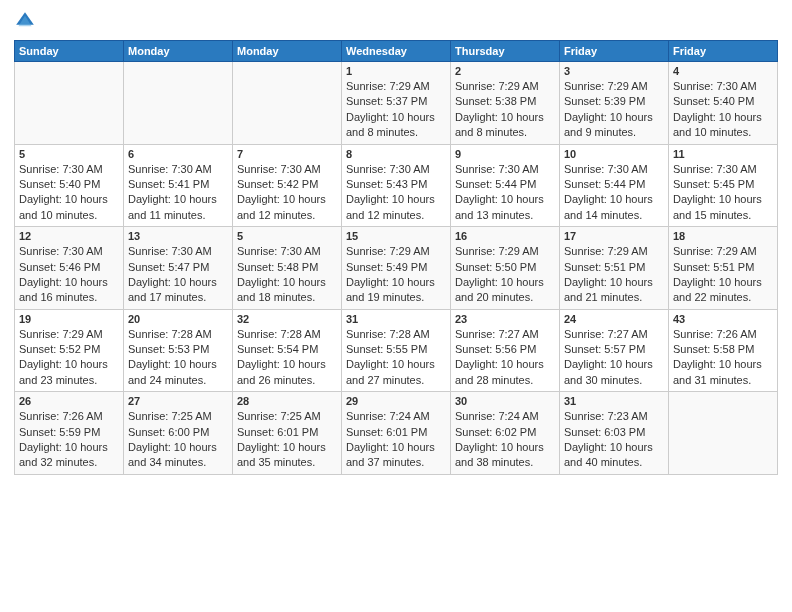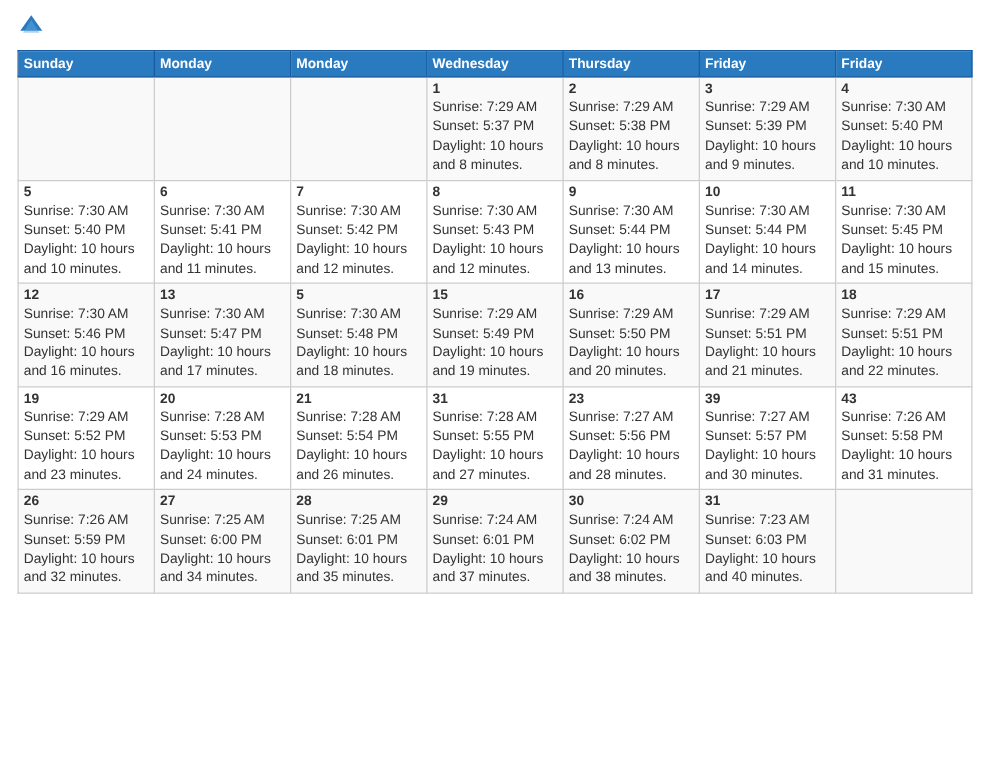--- a/index.html
+++ b/index.html
@@ -272,42 +272,42 @@
 and 23 minutes.</div>
           </td>
           <td>
             <span class="day-num">20</span>
             <div class="day-info" style="white-space: pre-line;">Sunrise: 7:28 AM
 Sunset: 5:53 PM
 Daylight: 10 hours
 and 24 minutes.</div>
           </td>
           <td>
-            <span class="day-num">21</span>
+            <span class="day-num">32</span>
             <div class="day-info" style="white-space: pre-line;">Sunrise: 7:28 AM
 Sunset: 5:54 PM
 Daylight: 10 hours
 and 26 minutes.</div>
           </td>
           <td>
             <span class="day-num">31</span>
             <div class="day-info" style="white-space: pre-line;">Sunrise: 7:28 AM
 Sunset: 5:55 PM
 Daylight: 10 hours
 and 27 minutes.</div>
           </td>
           <td>
             <span class="day-num">23</span>
             <div class="day-info" style="white-space: pre-line;">Sunrise: 7:27 AM
 Sunset: 5:56 PM
 Daylight: 10 hours
 and 28 minutes.</div>
           </td>
           <td>
-            <span class="day-num">39</span>
+            <span class="day-num">24</span>
             <div class="day-info" style="white-space: pre-line;">Sunrise: 7:27 AM
 Sunset: 5:57 PM
 Daylight: 10 hours
 and 30 minutes.</div>
           </td>
           <td>
             <span class="day-num">43</span>
             <div class="day-info" style="white-space: pre-line;">Sunrise: 7:26 AM
 Sunset: 5:58 PM
 Daylight: 10 hours

